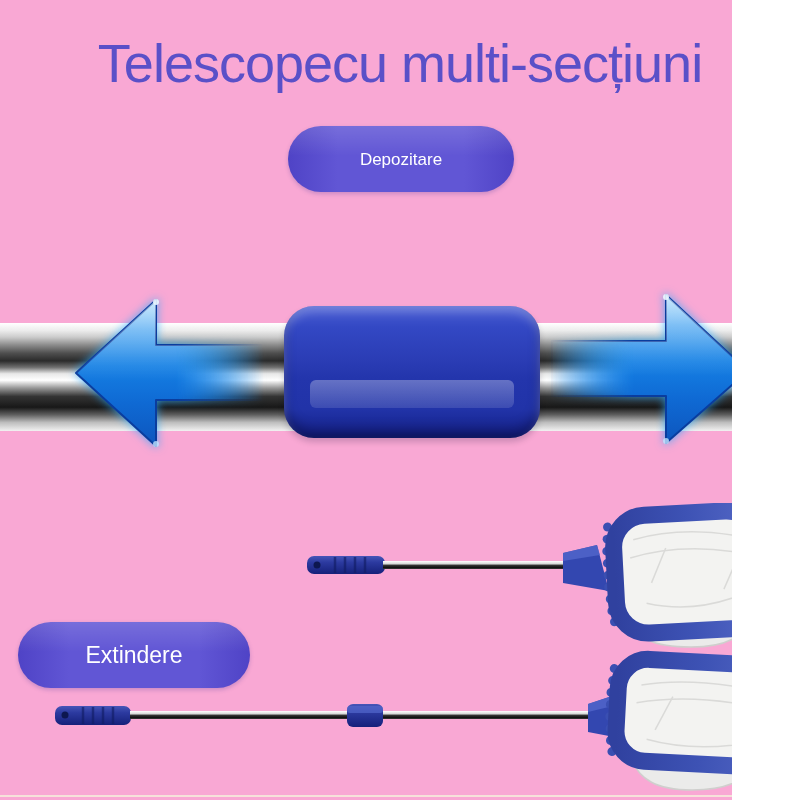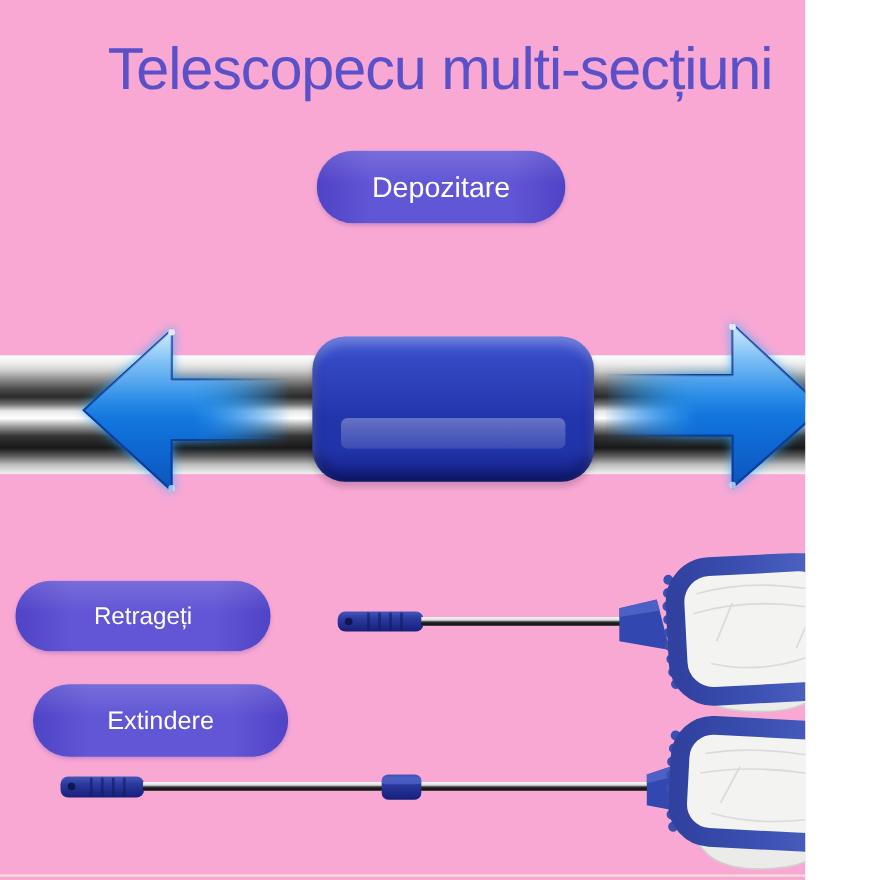--- a/index.html
+++ b/index.html
@@ -16,25 +16,25 @@
   
   .pill{
     position:absolute;display:flex;flex-direction:column;align-items:center;justify-content:center;
     color:#fff;text-align:center;
     background:
       linear-gradient(180deg, rgba(255,255,255,.14) 0%, rgba(255,255,255,0) 45%),
       linear-gradient(90deg, #4f43c6 0%, #6156d5 22%, #6156d5 78%, #4f43c6 100%);
     background-color:var(--badge-bg,#5a4fd2);
     box-shadow:0 2px 4px rgba(60,50,150,.25);
   }
-  .pill-top{left:288px;top:137px;width:226px;height:66px;border-radius:33px;
-    font-size:26px;line-height:27px;font-weight:500;justify-content:center;}
+  .pill-top{left:288px;top:126px;width:226px;height:66px;border-radius:33px;
+    font-size:17px;line-height:27px;font-weight:500;justify-content:center;}
   .pill-retract{left:14px;top:528px;width:232px;height:64px;border-radius:32px;
     font-size:22px;font-weight:500;}
-  .pill-extend{left:30px;top:622px;width:232px;height:66px;border-radius:33px;
+  .pill-extend{left:18px;top:622px;width:232px;height:66px;border-radius:33px;
     font-size:23px;font-weight:500;}
   
   .pole-band{
     position:absolute;left:0;top:323px;width:800px;height:108px;
     background:linear-gradient(180deg,
       #ffffff 0%, #ececec 7%, #cccccc 13%, #8f8f8f 20%,
       #4e4e4e 28%, #2b2b2b 35%, #6f6f6f 41%,
       #e8e8e8 47%, #ffffff 53%,
       #9a9a9a 60%, #343434 68%, #181818 78%,
       #5f5f5f 85%, #bdbdbd 92%, #f2f2f2 100%);
@@ -133,23 +133,20 @@
       </mask>
     </defs>
     <g mask="url(#fmr)">
       <polygon points="200,88 118,12 118,58 4,58 4,113 118,113 118,160" fill="url(#agr)" stroke="#0a3d9e" stroke-width="2" stroke-linejoin="round"></polygon>
       <polygon points="200,88 118,12 118,58 4,58 4,113 118,113 118,160" fill="url(#glr)"></polygon>
       <circle cx="118" cy="14" r="3" fill="#eaf6ff" opacity=".9"></circle>
       <circle cx="118" cy="158" r="3" fill="#bfe4ff" opacity=".8"></circle>
     </g>
   </svg>
 
-  <div class="pill pill-retract">
-    <span>Retrageți</span>
-  </div>
   <div class="pill pill-extend">
     <span>Extindere</span>
   </div>
 
   <svg class="skimmer skimmer-1" width="500" height="150" viewBox="0 0 500 150">
     <defs>
       <linearGradient id="hg1" x1="0" y1="0" x2="0" y2="1">
         <stop offset="0" stop-color="#4656b8"></stop>
           <stop offset=".35" stop-color="#2c3aa0"></stop>
         <stop offset="1" stop-color="#15207a"></stop>

